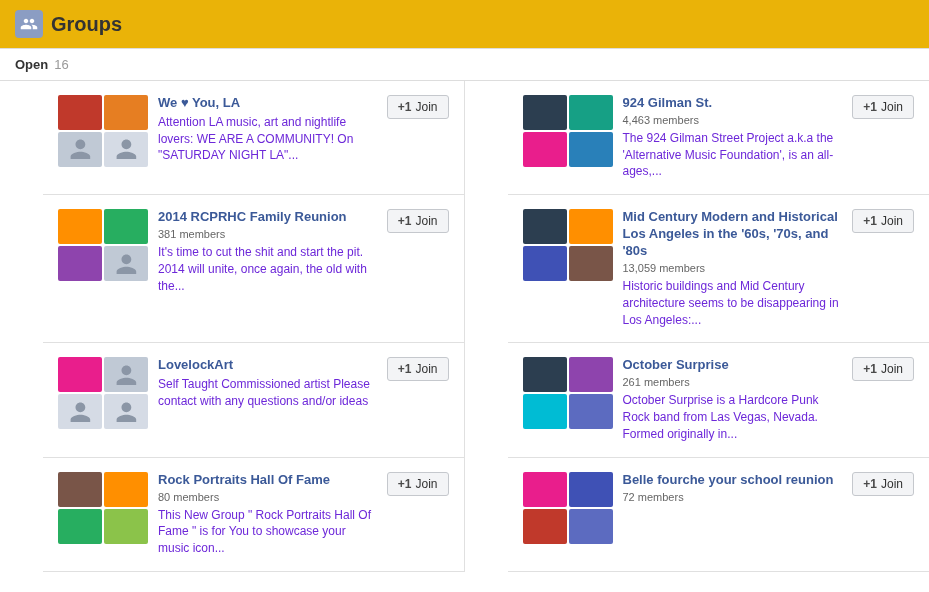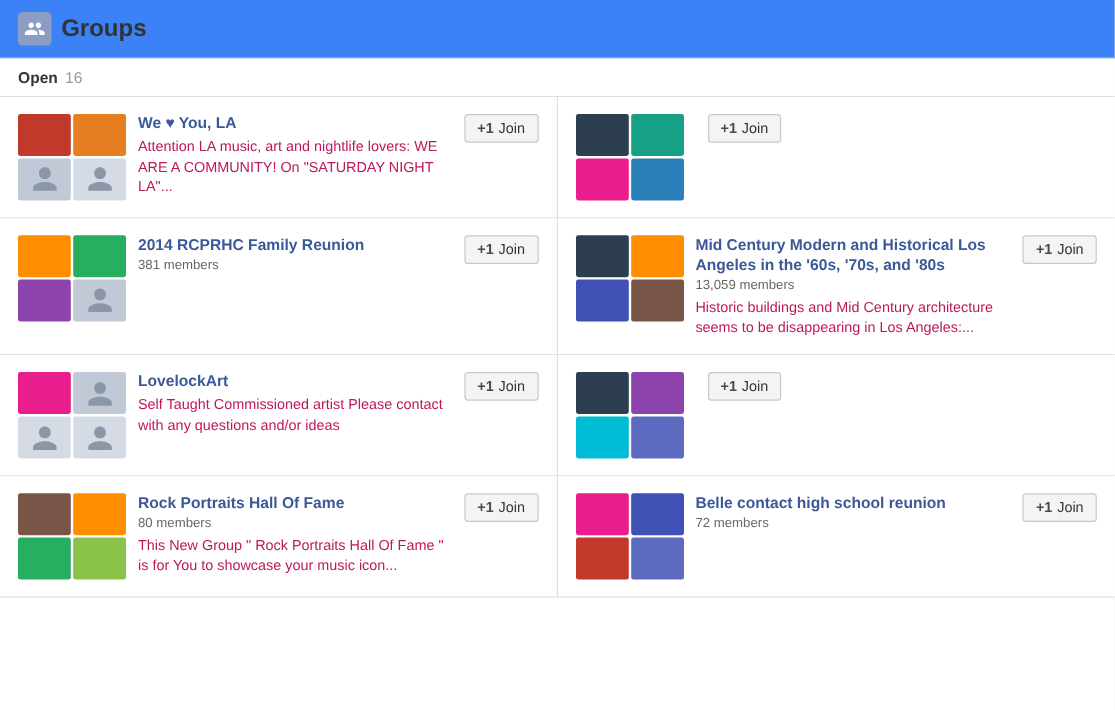--- a/index.html
+++ b/index.html
@@ -13,21 +13,21 @@
       background: #fff;
       max-width: 929px;
       margin: 0 auto;
       min-height: 592px;
     }
     .page-header {
       display: flex;
       align-items: center;
       padding: 10px 15px;
       border-bottom: 1px solid #ddd;
-      background: #3b82f6;
+      background: #eab308;
     }
     .page-header-icon {
       width: 28px;
       height: 28px;
       background: #8b9dc3;
       border-radius: 4px;
       display: flex;
       align-items: center;
       justify-content: center;
       margin-right: 8px;
@@ -70,20 +70,21 @@
       grid-template-columns: 1fr 1fr;
       background: #fff;
     }
     .group-item {
       display: flex;
       align-items: flex-start;
       padding: 14px 15px;
       border-bottom: 1px solid #e0e0e0;
       border-right: 1px solid #e0e0e0;
       background: #fff;
+      margin-left: 43px;
     }
     .group-item:nth-child(even) {
       border-right: none;
     }
     .group-avatars {
       display: grid;
       grid-template-columns: 1fr 1fr;
       grid-template-rows: 1fr 1fr;
       width: 90px;
       height: 72px;
@@ -132,21 +133,21 @@
       margin-bottom: 2px;
       line-height: 1.3;
       text-decoration: none;
     }
     .group-members {
       color: #666;
       font-size: 11px;
       margin-bottom: 4px;
     }
     .group-desc {
-      color: #be185d;
+      color: #6d28d9;
       font-size: 12px;
       line-height: 1.4;
     }
     .group-actions {
       flex-shrink: 0;
       margin-left: 10px;
     }
     .join-btn {
       display: flex;
       align-items: center;
@@ -213,40 +214,46 @@
           <button class="join-btn"><span class="join-btn-icon">+1</span> Join</button>
         </div>
       </div>
       <div class="group-item">
         <div class="group-avatars">
           <div class="avatar-cell av-dark"></div>
           <div class="avatar-cell av-teal"></div>
           <div class="avatar-cell av-pink"></div>
           <div class="avatar-cell av-blue"></div>
         </div>
+        <div class="group-info">
+          <div class="group-name">924 Gilman St.</div>
+          <div class="group-members">4,463 members</div>
+          <div class="group-desc">The 924 Gilman Street Project a.k.a the 'Alternative Music Foundation', is an all-ages,...</div>
+        </div>
         <div class="group-actions">
           <button class="join-btn"><span class="join-btn-icon">+1</span> Join</button>
         </div>
       </div>
       <div class="group-item">
         <div class="group-avatars">
           <div class="avatar-cell av-amber"></div>
           <div class="avatar-cell av-green"></div>
           <div class="avatar-cell av-purple"></div>
           <div class="avatar-cell av-grey">
             <div style="width: 100%; height: 100%; display: flex; align-items: center; justify-content: center;">
               <svg viewBox="0 0 24 24" style="width:70%;height:70%;fill:#8b96a6">
                 <path d="M12 12c2.7 0 4.8-2.1 4.8-4.8S14.7 2.4 12 2.4 7.2 4.5 7.2 7.2 9.3 12 12 12zm0 2.4c-3.2 0-9.6 1.6-9.6 4.8v2.4h19.2v-2.4c0-3.2-6.4-4.8-9.6-4.8z"></path>
               </svg>
             </div>
           </div>
         </div>
         <div class="group-info">
           <div class="group-name">2014 RCPRHC Family Reunion</div>
           <div class="group-members">381 members</div>
+          <div class="group-desc">It's time to cut the shit and start the pit. 2014 will unite, once again, the old with the...</div>
         </div>
         <div class="group-actions">
           <button class="join-btn"><span class="join-btn-icon">+1</span> Join</button>
         </div>
       </div>
       <div class="group-item">
         <div class="group-avatars">
           <div class="avatar-cell av-dark"></div>
           <div class="avatar-cell av-amber"></div>
           <div class="avatar-cell av-indigo"></div>
@@ -294,20 +301,25 @@
           <button class="join-btn"><span class="join-btn-icon">+1</span> Join</button>
         </div>
       </div>
       <div class="group-item">
         <div class="group-avatars">
           <div class="avatar-cell av-dark"></div>
           <div class="avatar-cell av-purple"></div>
           <div class="avatar-cell av-cyan"></div>
           <div class="avatar-cell av-deep"></div>
         </div>
+        <div class="group-info">
+          <div class="group-name">October Surprise</div>
+          <div class="group-members">261 members</div>
+          <div class="group-desc">October Surprise is a Hardcore Punk Rock band from Las Vegas, Nevada. Formed originally in...</div>
+        </div>
         <div class="group-actions">
           <button class="join-btn"><span class="join-btn-icon">+1</span> Join</button>
         </div>
       </div>
       <div class="group-item">
         <div class="group-avatars">
           <div class="avatar-cell av-brown"></div>
           <div class="avatar-cell av-amber"></div>
           <div class="avatar-cell av-green"></div>
           <div class="avatar-cell av-lime"></div>
@@ -322,21 +334,21 @@
         </div>
       </div>
       <div class="group-item">
         <div class="group-avatars">
           <div class="avatar-cell av-pink"></div>
           <div class="avatar-cell av-indigo"></div>
           <div class="avatar-cell av-red"></div>
           <div class="avatar-cell av-deep"></div>
         </div>
         <div class="group-info">
-          <div class="group-name">Belle contact high school reunion</div>
+          <div class="group-name">Belle fourche your school reunion</div>
           <div class="group-members">72 members</div>
         </div>
         <div class="group-actions">
           <button class="join-btn"><span class="join-btn-icon">+1</span> Join</button>
         </div>
       </div>
     </div>
 
 </div>
 

